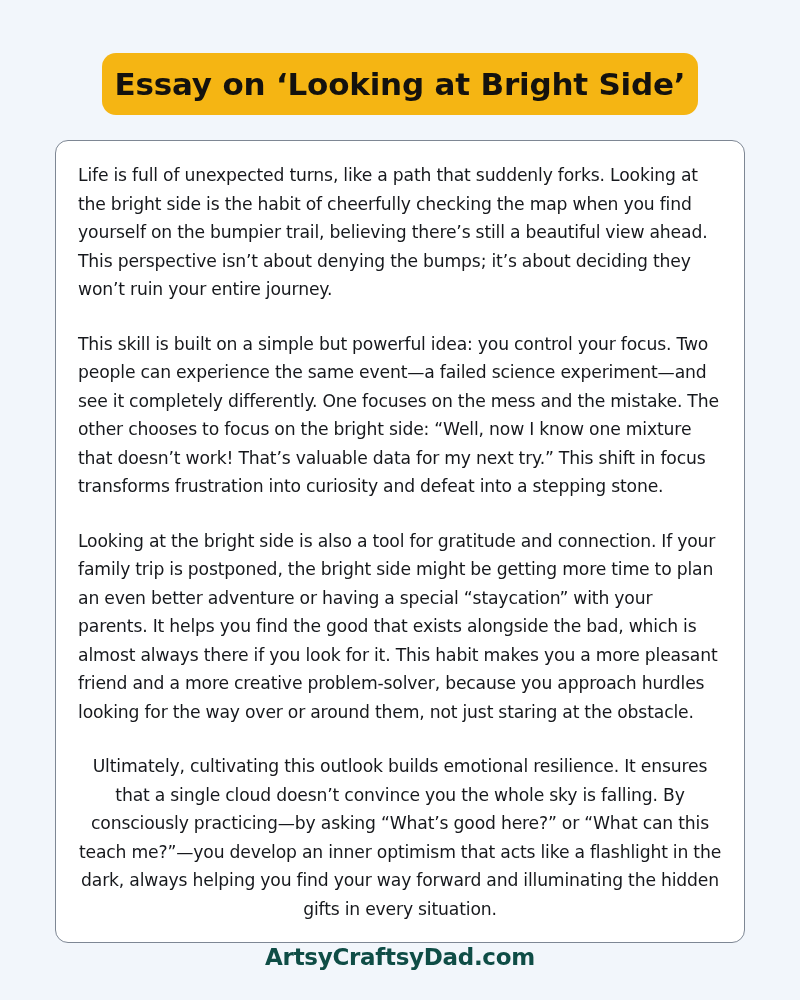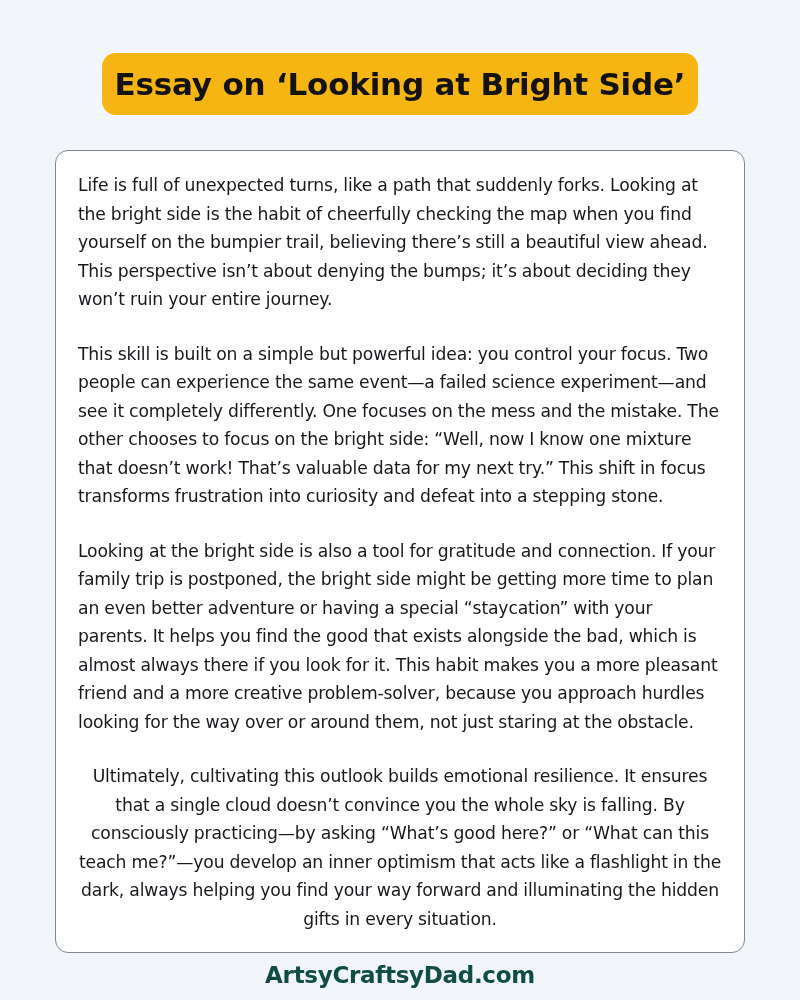--- a/index.html
+++ b/index.html
@@ -43,21 +43,21 @@
     font-size: 31px;
     font-weight: bold;
     color: #14120e;
     letter-spacing: -0.2px;
     line-height: 1;
     white-space: nowrap;
   }
 
   
   .essay-card {
-    margin-top: 35px;
+    margin-top: 25px;
     width: 690px;
     height: 803px;
     background: #ffffff;
     border: 1.5px solid #7e8794;
     border-radius: 13px;
     padding: 20px 22px 18px 22px;
     flex: none;
     overflow: hidden;
   }
 
@@ -75,21 +75,21 @@
     text-align: left;
   }
 
   .essay-body p:last-child {
     margin-bottom: 0;
     text-align: center;
   }
 
   
   .footer-brand {
-    margin-top: 11px;
+    margin-top: 3px;
     font-family: "DejaVu Sans", sans-serif;
     font-size: 23px;
     font-weight: bold;
     color: #0f4d46;
     letter-spacing: -0.3px;
     line-height: 1;
     flex: none;
   }
 </style>
 </head>

